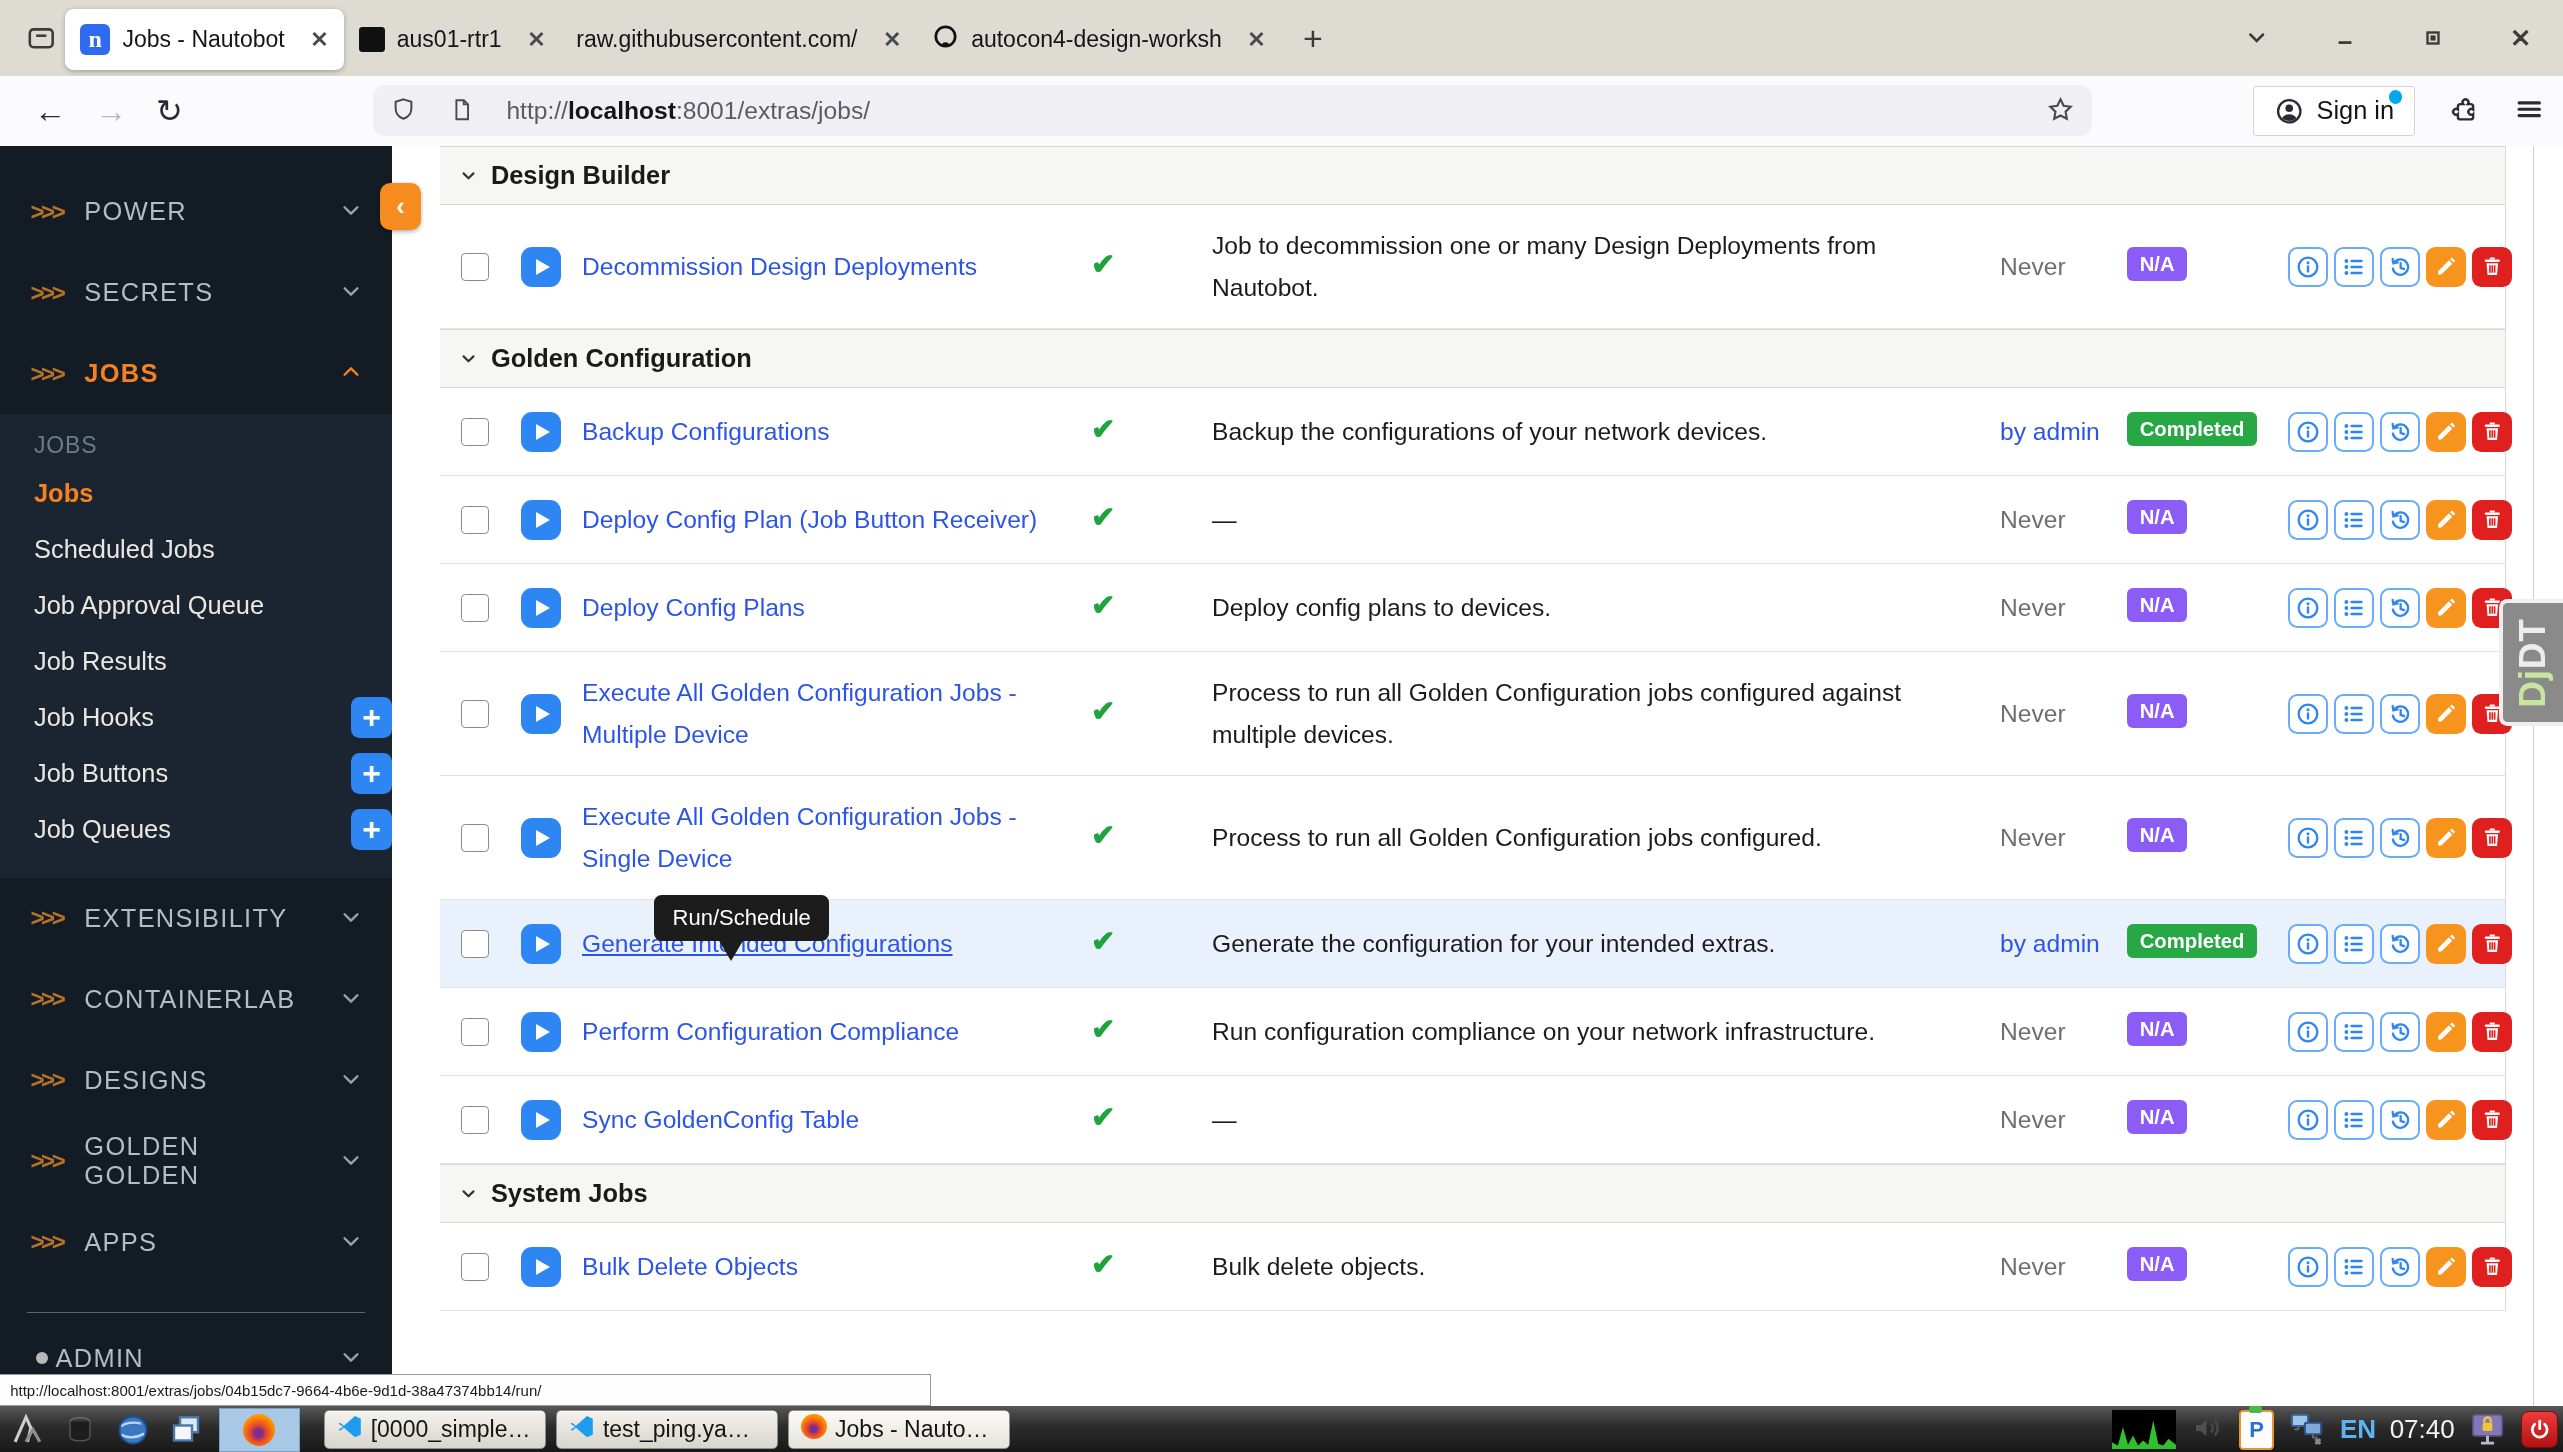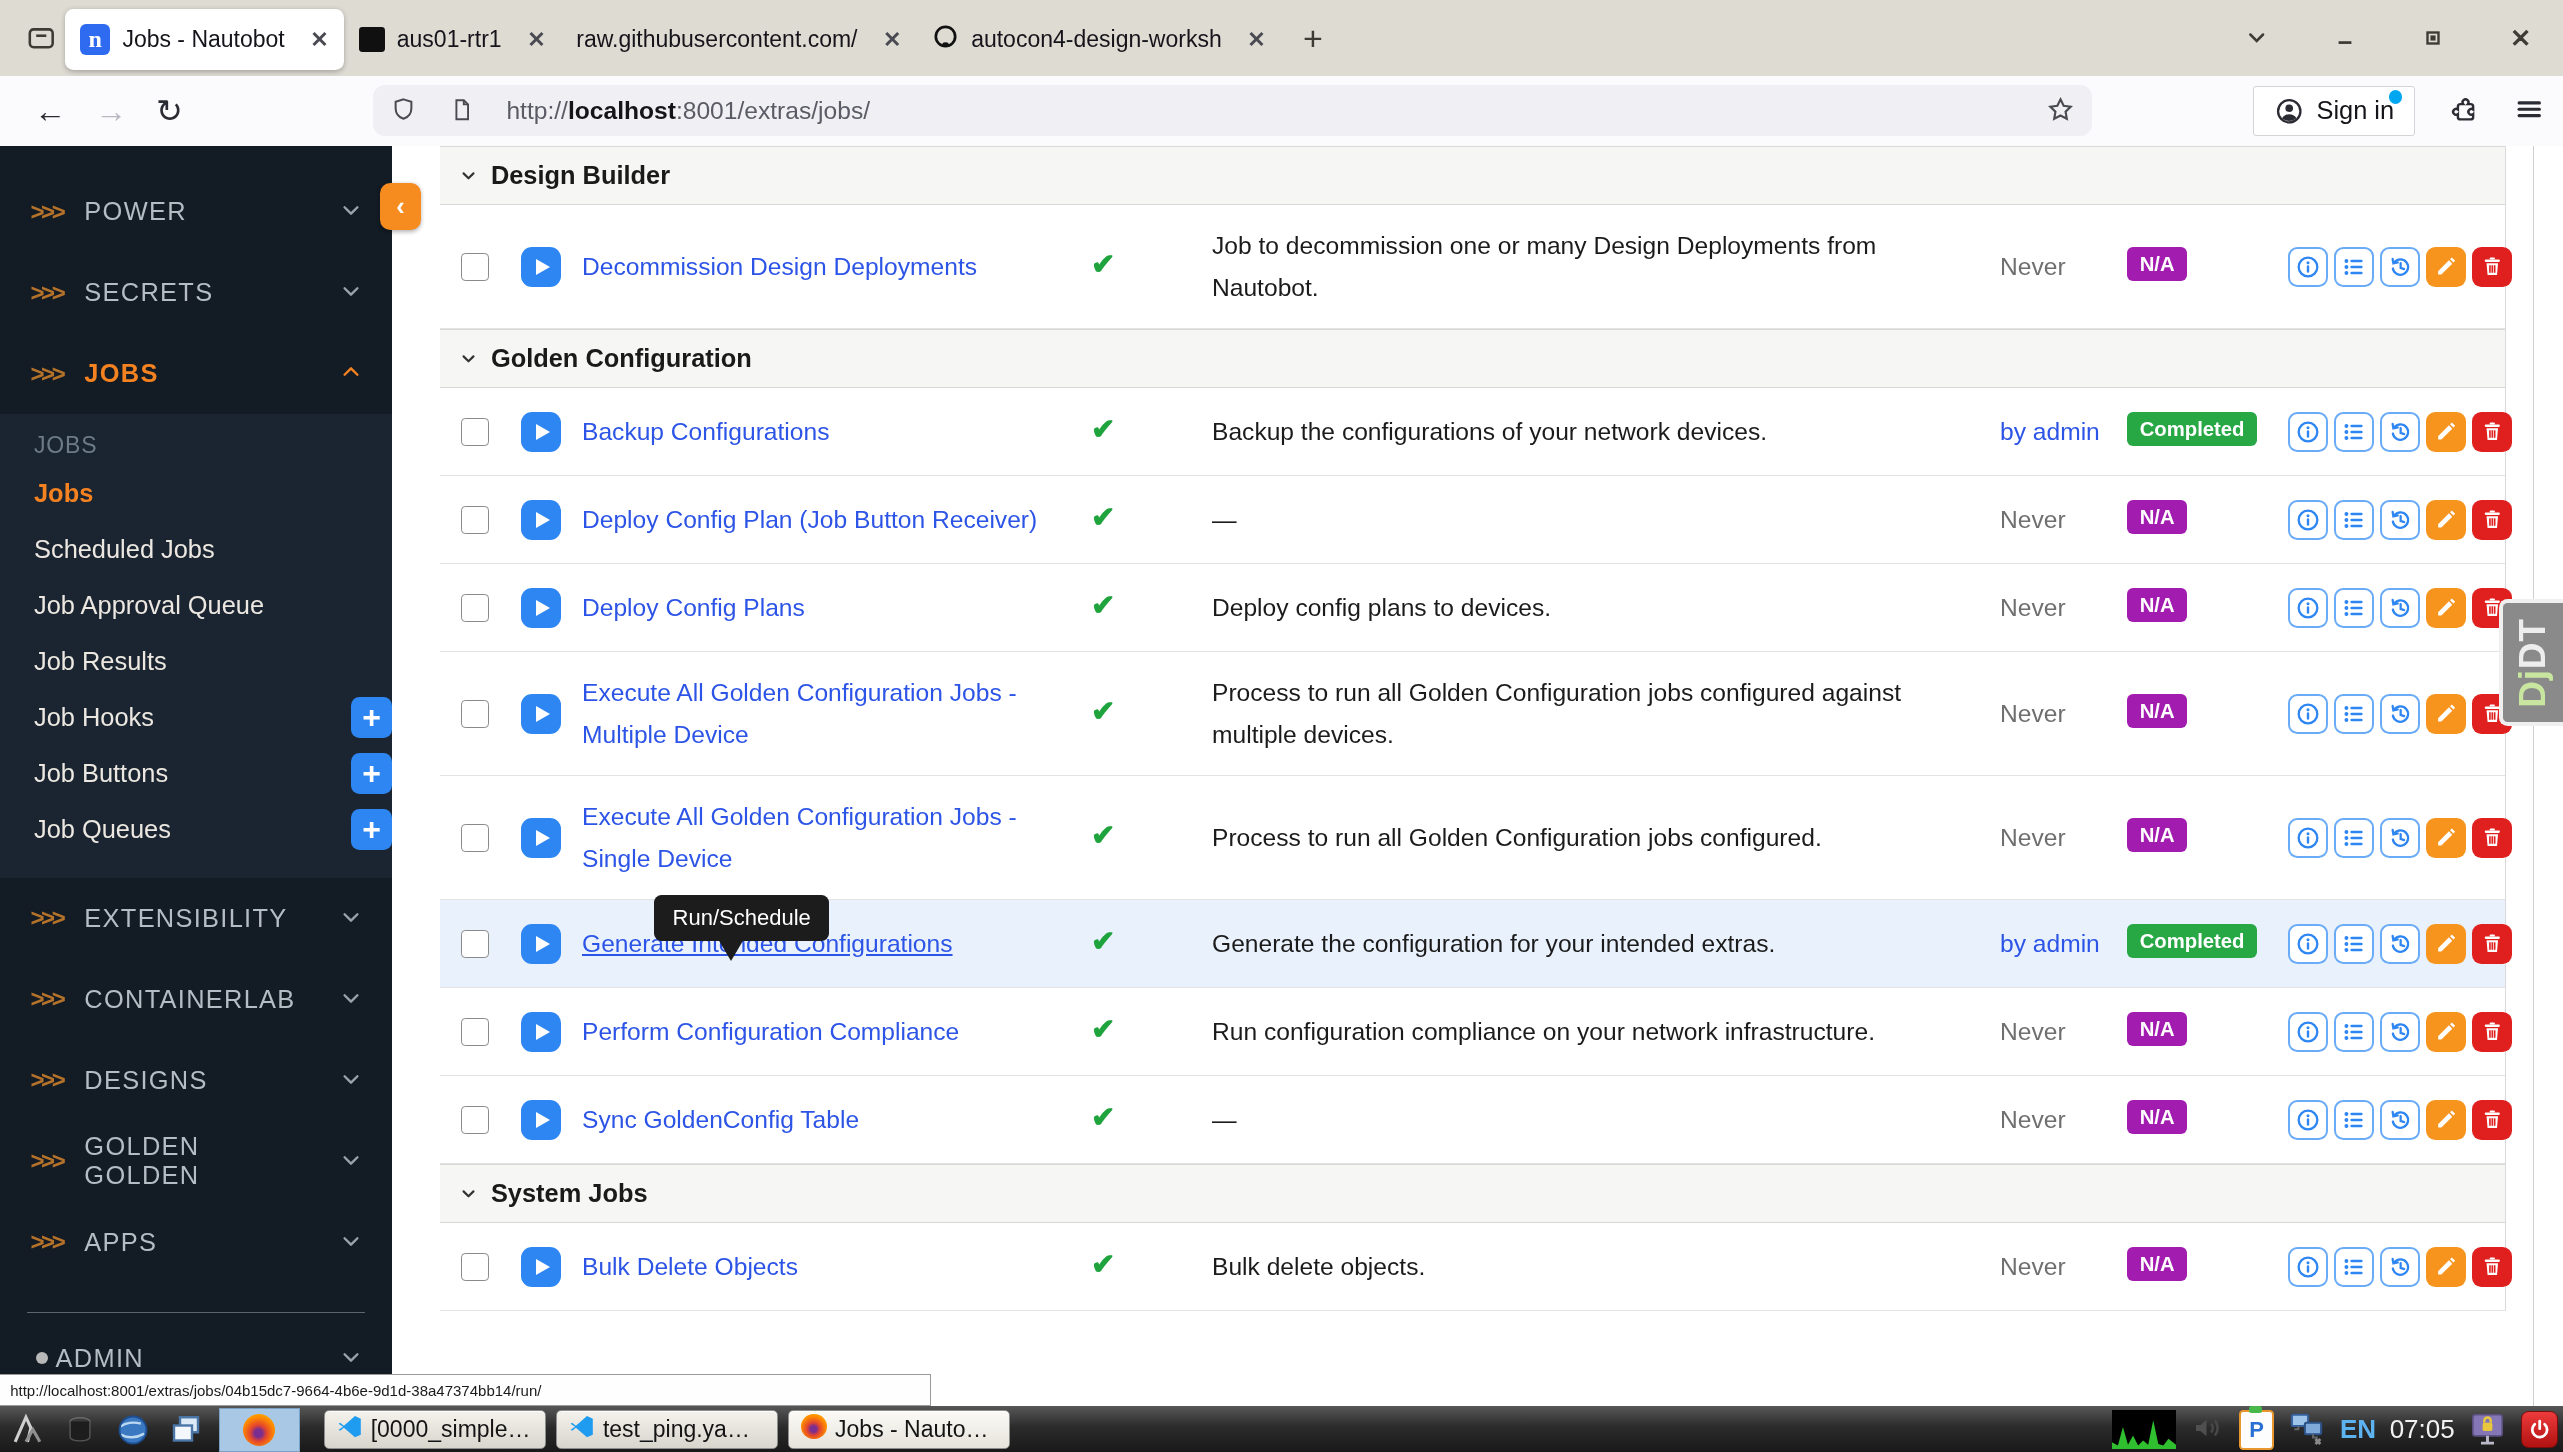--- a/index.html
+++ b/index.html
@@ -69,21 +69,21 @@
   .c-name{width:509px;flex:none;font-size:24.6px;padding-right:25.4px;box-sizing:border-box;}
   .c-name a{color:#2c54e6;text-decoration:none;}
   .c-name a.underline{text-decoration:underline;}
   .c-enabled{width:121px;flex:none;}
   .check-glyph{color:#1fa33c;font-size:29px;font-weight:bold;}
   .c-desc{width:788px;flex:none;font-size:24.6px;color:#1b1b1b;padding-right:51px;box-sizing:border-box;}
   .c-lastrun{width:127px;flex:none;font-size:24.6px;color:#6f6f6f;line-height:39px;}
   .c-lastrun a{color:#2c54e6;text-decoration:none;}
   .c-status{width:161px;flex:none;}
   .badge{display:inline-block;padding:4.2px 12.7px;border-radius:6px;font-size:20.3px;font-weight:bold;color:#fff;line-height:25.4px;}
-  .badge.na{background:#a21caf;}
+  .badge.na{background:#8b5cf6;}
   .badge.completed{background:#28a745;}
   .c-actions{flex:1;display:flex;gap:6px;align-items:center;}
   .act{width:40px;height:40px;border-radius:9.3px;display:flex;align-items:center;justify-content:center;box-sizing:border-box;}
   .act.outline{border:2.5px solid #6aabf7;background:#fff;}
   .act.edit{background:#f7941d;}
   .act.delete{background:#e01f1f;}
 
   .vline{position:absolute;left:2533px;top:146px;bottom:47px;border-left:0.8px solid #cfcfcf;}
 
   
@@ -1019,21 +1019,21 @@
       <span class="clip-p"><span class="clip"></span>P</span>
       <span>
         <svg width="39" height="39" viewBox="0 0 24 24">
             <rect x="3" y="3.5" width="10" height="7" rx="1" fill="#9ec4ea" stroke="#35609c" stroke-width="1.3"></rect>
             <rect x="11" y="8.5" width="10" height="7" rx="1" fill="#7fa9d8" stroke="#2c5288" stroke-width="1.3"></rect>
             <path d="M7 10.5v2h-2.5M16 15.5v2h3" stroke="#666" stroke-width="1.2" fill="none"></path>
             <path d="M17.5 18.5l3 3M20.5 18.5l-3 3" stroke="#8a8a8a" stroke-width="1.8"></path>
           </svg>
       </span>
       <span class="tray-en">EN</span>
-      <span class="tray-clock">07:05</span>
+      <span class="tray-clock">07:40</span>
       <span>
         <svg width="39" height="39" viewBox="0 0 24 24">
             <rect x="3" y="3.5" width="18" height="13" rx="1.5" fill="#8577b5" stroke="#5d5283"></rect>
             <rect x="9" y="8.5" width="6" height="5" rx="1" fill="#e8c73c"></rect>
             <path d="M10 8.5V7.2a2 2 0 0 1 4 0v1.3" stroke="#e8c73c" fill="none" stroke-width="1.5"></path>
             <path d="M8 21h8M12 16.5v4.5" stroke="#b9b9c9" stroke-width="1.8"></path>
           </svg>
       </span>
       <span class="power-btn">
         <svg width="25.4" height="25.4" viewBox="0 0 24 24" fill="none" stroke="#fff" stroke-width="2.6" stroke-linecap="round">

